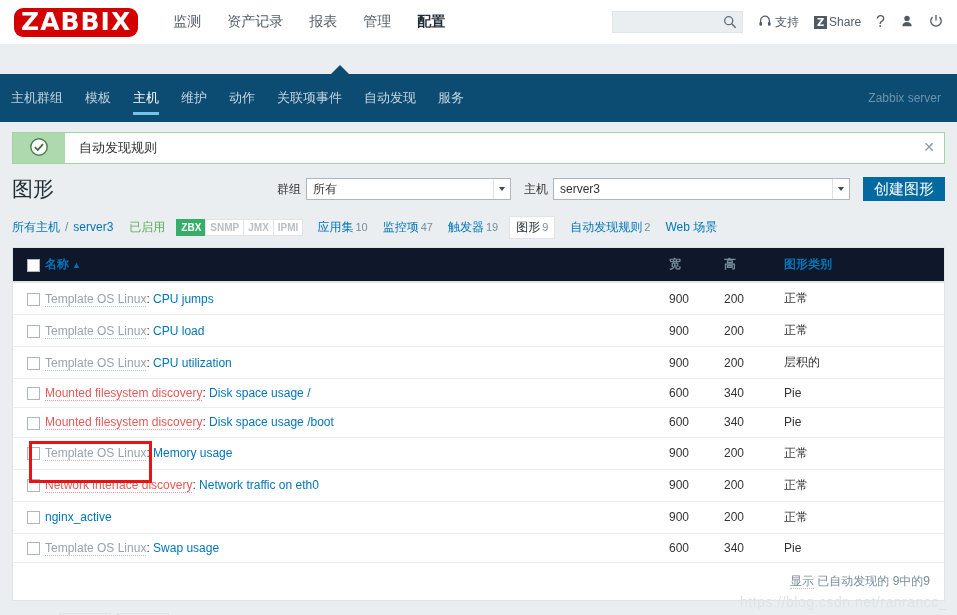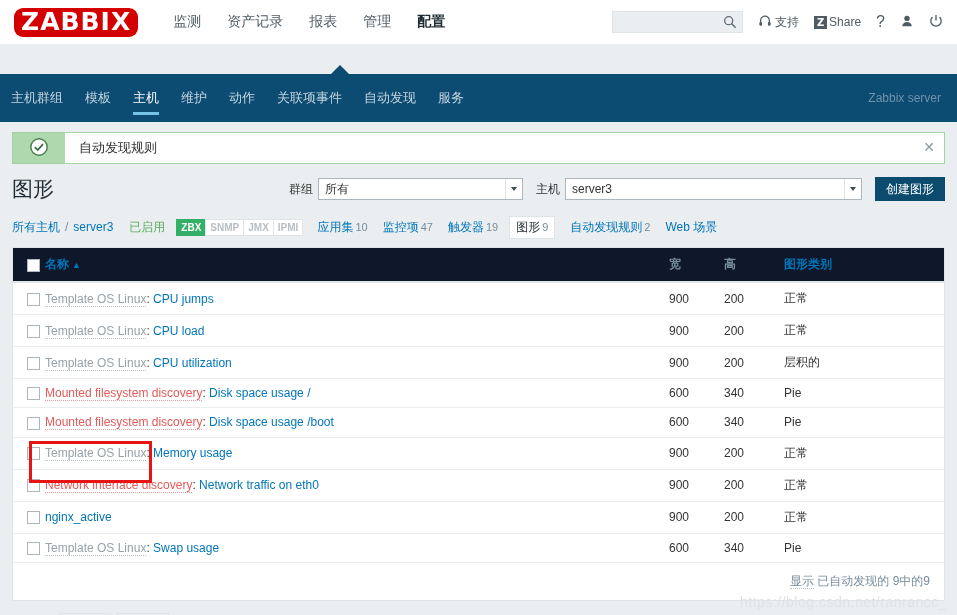--- a/index.html
+++ b/index.html
@@ -111,22 +111,22 @@
   .selbox .caret {
     position: absolute; right: 1px; top: 1px; width: 17px; height: 20px;
     background: #fff; display: flex; align-items: center; justify-content: center;
     border-left: 1px solid #e0e3e6;
   }
   .caret i {
     width: 0; height: 0; border-left: 3px solid transparent;
     border-right: 3px solid transparent; border-top: 4px solid #3e4b52; display: block;
   }
   .btn-create {
-    background: #0c4a6e; color: #fff; border: 0; height: 24px;
-    padding: 0 11px; font-size: 12px; cursor: pointer;
+    background: #0369a1; color: #fff; border: 0; height: 24px;
+    padding: 0 11px; font-size: 15px; cursor: pointer;
     font-family: "Liberation Sans", sans-serif;
   }
 
   
   .crumbs { display: flex; align-items: center; margin-top: 14px; height: 22px; font-size: 12px; flex-wrap: nowrap; }
   .crumbs a { color: #0275b8; text-decoration: none; cursor: pointer; }
   .crumbs .sep { color: #768d9c; margin: 0 5px; }
   .crumbs .enabled { color: #5aab5a; margin-left: 16px; }
   .badges { display: flex; margin-left: 11px; }
   .badge {

